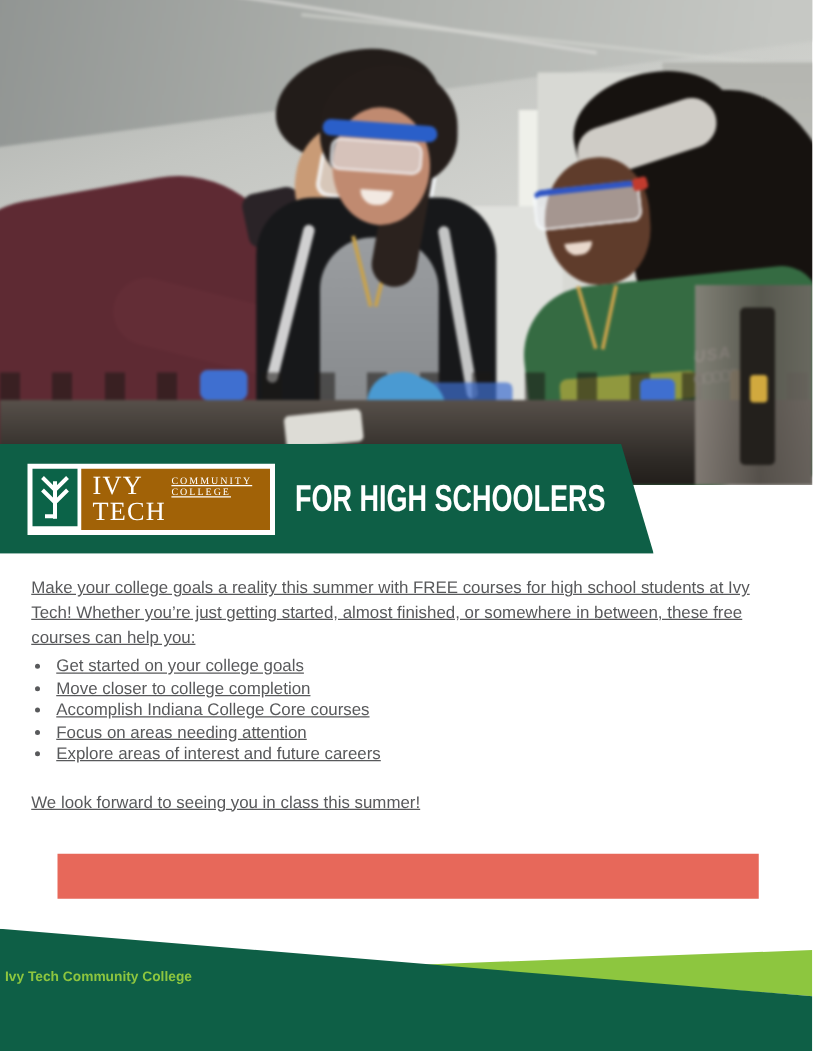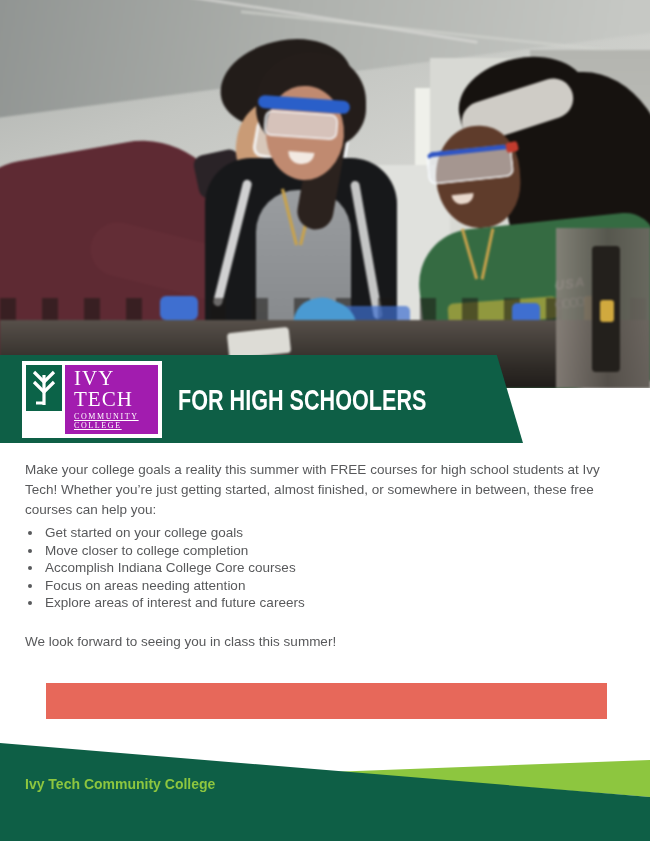--- a/index.html
+++ b/index.html
@@ -82,31 +82,31 @@
   .banner{
     position:absolute;left:0;top:355px;width:523px;height:88px;
     background:#0e5f46;
     clip-path:polygon(0 0,95% 0,100% 100%,0 100%);
     display:flex;align-items:center;z-index:5;
   }
   .logo{
     margin-left:22px;background:#ffffff;padding:4px;display:flex;gap:3px;align-items:stretch;
   }
   .logo-mark{width:46px;height:46px;background:#0b6348;display:flex;align-items:center;justify-content:center;}
-  .logo-text{background:#a21caf;padding:3px 9px 4px 9px;display:flex;flex-direction:column;justify-content:center;}
+  .logo-text{background:#a16207;padding:3px 9px 4px 9px;display:flex;flex-direction:row;justify-content:center;}
   .logo-name{color:#ffffff;font-family:"Liberation Serif", serif;font-size:21px;line-height:21px;letter-spacing:1px;}
   .logo-sub{color:#ffffff;font-family:"Liberation Serif", serif;font-size:8px;letter-spacing:1.6px;margin-top:2px;text-decoration:underline;}
   .titles{margin-left:16px;}
   .title-line{display:inline-block;transform:scaleX(.72);transform-origin:left center;
     font-weight:bold;font-size:30px;line-height:30px;letter-spacing:0;white-space:nowrap;}
   .title-1{color:#8dc63f;}
   .title-2{color:#ffffff;margin-top:1px;}
 
   
-  .content{position:absolute;left:25px;top:460px;width:600px;color:#58595b;font-size:13.5px;line-height:20px;}
+  .content{position:absolute;left:25px;top:460px;width:600px;color:#58595b;font-size:13.5px;line-height:20px;text-decoration:underline;}
   .content p{margin:0;}
   .content ul{margin:4px 0 0 4px;padding-left:14px;}
   .content li{line-height:17.5px;font-size:13.5px;padding-left:2px;}
   .para-grades{margin-top:22px !important;}
   .para-closing{margin-top:20px !important;}
 
   
   .cta{
     position:absolute;left:46px;top:683px;width:561px;height:36px;background:#e7685a;
     display:flex;align-items:center;justify-content:center;
@@ -120,21 +120,21 @@
     position:absolute;left:0;top:742px;width:650px;height:99px;
     background:#8dc63f;
     clip-path:polygon(330px 30px,650px 18px,650px 55px);
   }
   .footer-dark{
     position:absolute;left:0;top:742px;width:650px;height:99px;
     background:#0e5f46;
     clip-path:polygon(0 1px,650px 55px,650px 99px,0 99px);
   }
   .footer-label{
-    position:absolute;left:25px;top:776px;color:#8dc63f;font-weight:bold;font-size:14px;z-index:6;
+    position:absolute;left:4px;top:776px;color:#8dc63f;font-weight:bold;font-size:11px;z-index:6;
   }
 </style>
 </head>
 <body>
 
 <div class="photo">
   <div class="photo-art">
     <div class="ceiling"></div>
     <div class="ceiling-line1"></div>
     <div class="ceiling-line2"></div>

